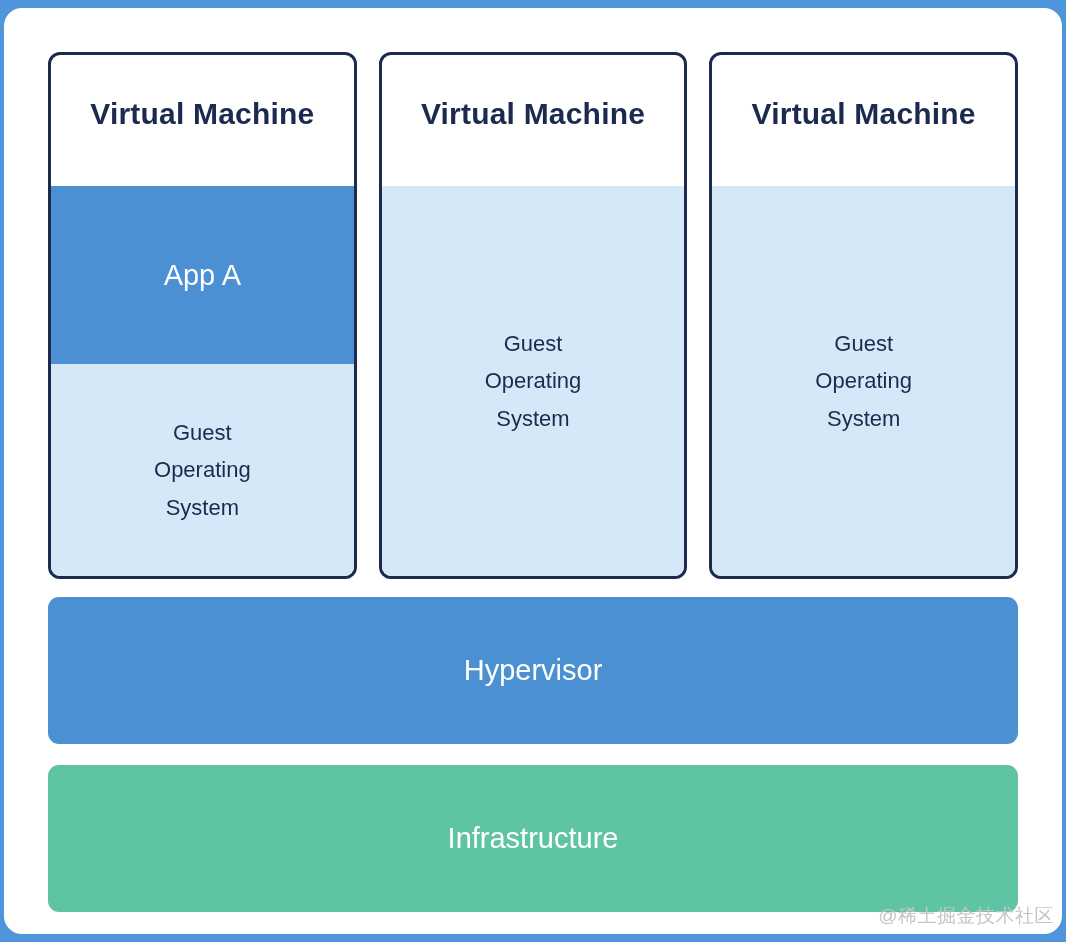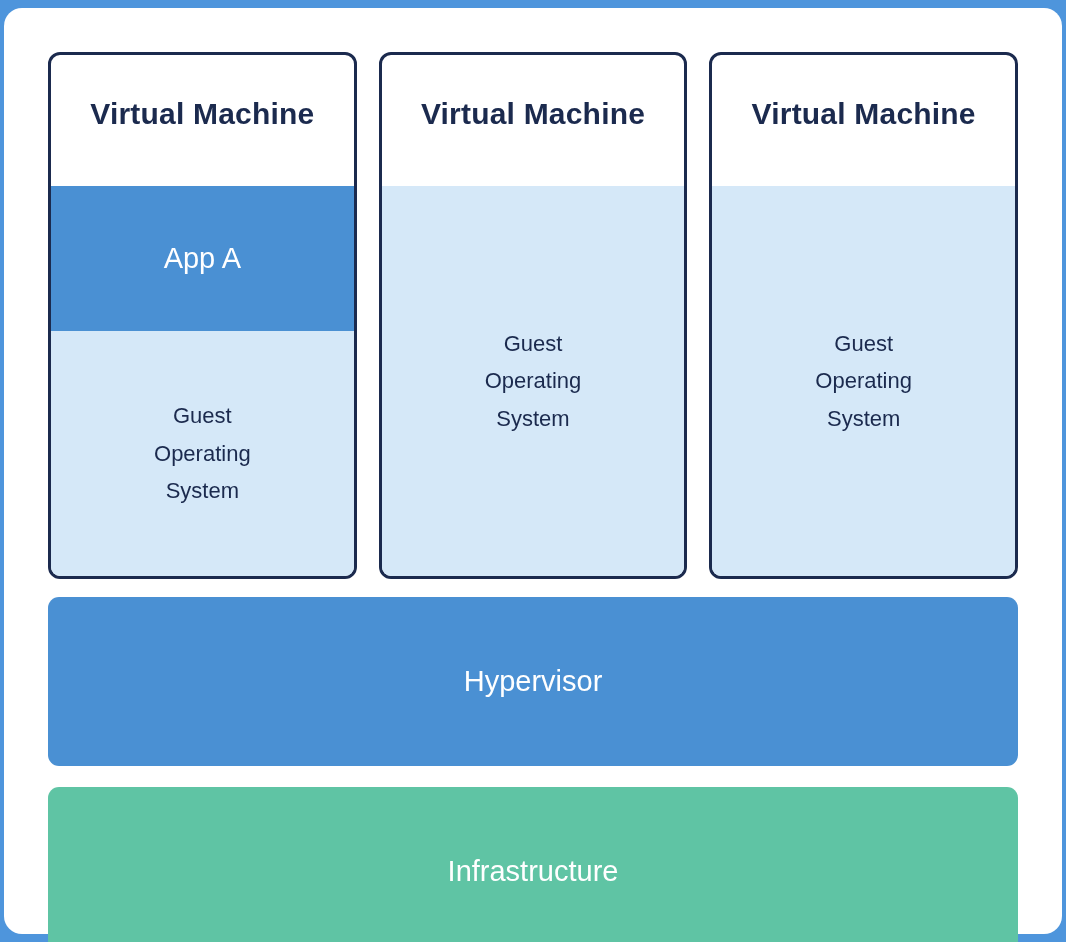--- a/index.html
+++ b/index.html
@@ -47,21 +47,21 @@
     align-items: center;
     justify-content: center;
     padding-bottom: 14px;
     box-sizing: border-box;
     color: #1b2a4e;
     font-size: 30px;
     font-weight: 700;
     letter-spacing: 0.2px;
   }
   .vm-app {
-    height: 145px;
+    height: 178px;
     background: #4a90d3;
     display: flex;
     align-items: center;
     justify-content: center;
     color: #ffffff;
     font-size: 29px;
     font-weight: 400;
   }
   .vm-os {
     flex: 1;
@@ -69,21 +69,21 @@
     display: flex;
     align-items: center;
     justify-content: center;
     text-align: center;
     color: #1b2a4e;
     font-size: 22px;
     line-height: 1.7;
     white-space: pre-line;
   }
   .bar {
-    height: 169px;
+    height: 147px;
     border-radius: 11px;
     display: flex;
     align-items: center;
     justify-content: center;
     color: #ffffff;
     font-size: 29px;
   }
   .bar.hypervisor {
     margin-top: 18px;
     background: #4a90d3;
@@ -131,13 +131,14 @@
 System</div>
       </div>
 
     </div>
 
     <div class="bar hypervisor">Hypervisor</div>
     <div class="bar infrastructure">Infrastructure</div>
 
   </div>
 
+  <div class="watermark">@稀土掘金技术社区</div>
 </div>
 
 </body></html>

